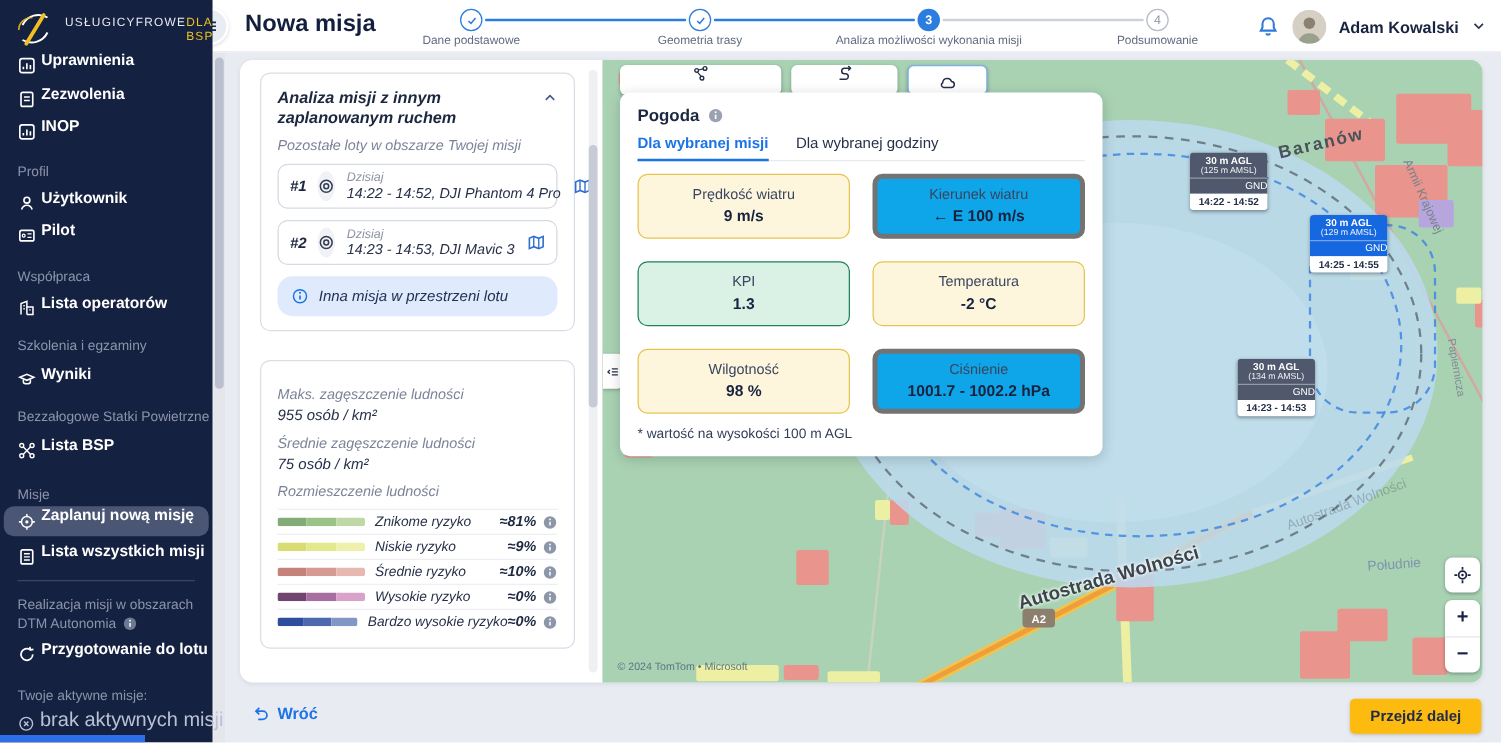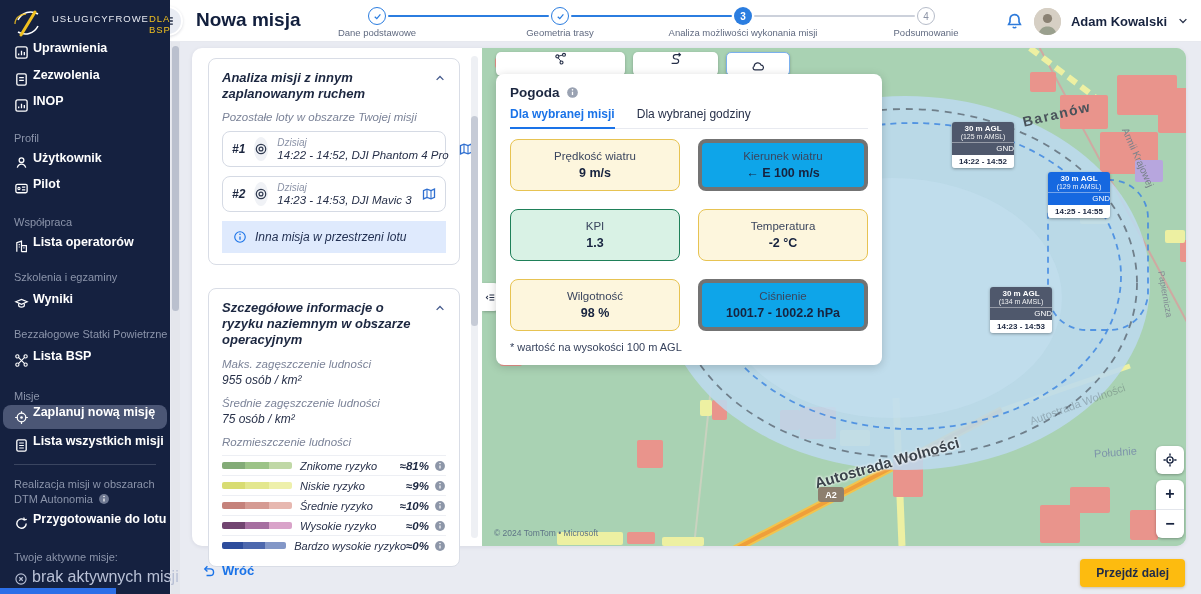--- a/index.html
+++ b/index.html
@@ -48,21 +48,21 @@
   .card { position:absolute; left:16px; width:252px; background:#fff; border:1px solid #d9dde6; border-radius:8px; padding:11px 13px;font-style:italic; }
   .card-title { font-size:13px; font-weight:700; color:#1c2740; line-height:16px; display:flex; gap:8px; justify-content:space-between; align-items:flex-start; }
   .chev-up { color:#44598c; margin-top:2px; cursor:pointer; }
   .card-sub { font-size:11.5px; color:#7b8398; margin:9px 0 8px; }
   .flight-row { border:1px solid #d5dae4; border-radius:8px; padding:5px 9px; display:flex; align-items:center; gap:9px; margin-bottom:9px; cursor:pointer; }
   .flight-no { font-size:12px; font-weight:700; }
   .eye-wrap { width:24px; height:24px; border-radius:50%; background:#f0f2f6; display:flex; align-items:center; justify-content:center; color:#323c52; }
   .flight-day { font-size:10px; color:#8a92a6; }
   .flight-info { font-size:11.5px; color:#273049; margin-top:1px; white-space:nowrap; }
   .flight-pin { margin-left:auto; color:#2f6fd0; cursor:pointer; }
-  .notice { background:#dfeafd; border-radius:0; padding:9px 11px; display:flex; align-items:center; gap:8px; font-size:12px; color:#223052; }
+  .notice { background:#dfeafd; border-radius:12px; padding:9px 11px; display:flex; align-items:center; gap:8px; font-size:12px; color:#223052; }
   .notice .ic { color:#1a73e8; }
   .dens-label { font-size:11.5px; color:#7b8398; margin-top:10px; }
   .dens-value { font-size:12px; color:#273049; margin-top:3px; }
   .risk-row { display:flex; align-items:center; height:20px; border-top:1px solid #edeff4; }
   .risk-row:first-of-type { border-top:none; }
   .risk-bar { width:70px; height:7px; border-radius:2px; overflow:hidden; display:flex; }
   .risk-bar .seg { flex:1; }
   .risk-label { font-size:11px; color:#273049; margin-left:8px; white-space:nowrap; }
   .risk-val { margin-left:auto; font-size:11.5px; font-weight:700; }
   .risk-info { width:12px; height:12px; margin-left:5px; color:#8d96a8; }
@@ -482,28 +482,20 @@
       <span class="ic">
           <svg width="14" height="14" viewBox="0 0 16 16">
             <use href="#i-info"></use>
           </svg>
         </span>
       <span>Inna misja w przestrzeni lotu</span>
     </div>
   </section>
 
   <section class="card" style="top:240px">
-    <div class="card-title">
-        <span>Szczegółowe informacje o ryzyku naziemnym w obszarze operacyjnym</span>
-      <span class="ic chev-up">
-          <svg width="12" height="12" viewBox="0 0 16 16">
-            <use href="#i-chevu"></use>
-          </svg>
-        </span>
-      </div>
 
     <div class="dens-label">Maks. zagęszczenie ludności</div>
     <div class="dens-value">955 osób / km²</div>
     <div class="dens-label">Średnie zagęszczenie ludności</div>
     <div class="dens-value">75 osób / km²</div>
     <div class="dens-label" style="margin-bottom:7px">Rozmieszczenie ludności</div>
 
     <div class="risk-row">
       <span class="risk-bar">
           <span class="seg" style="background: rgb(131, 171, 119);"></span>

